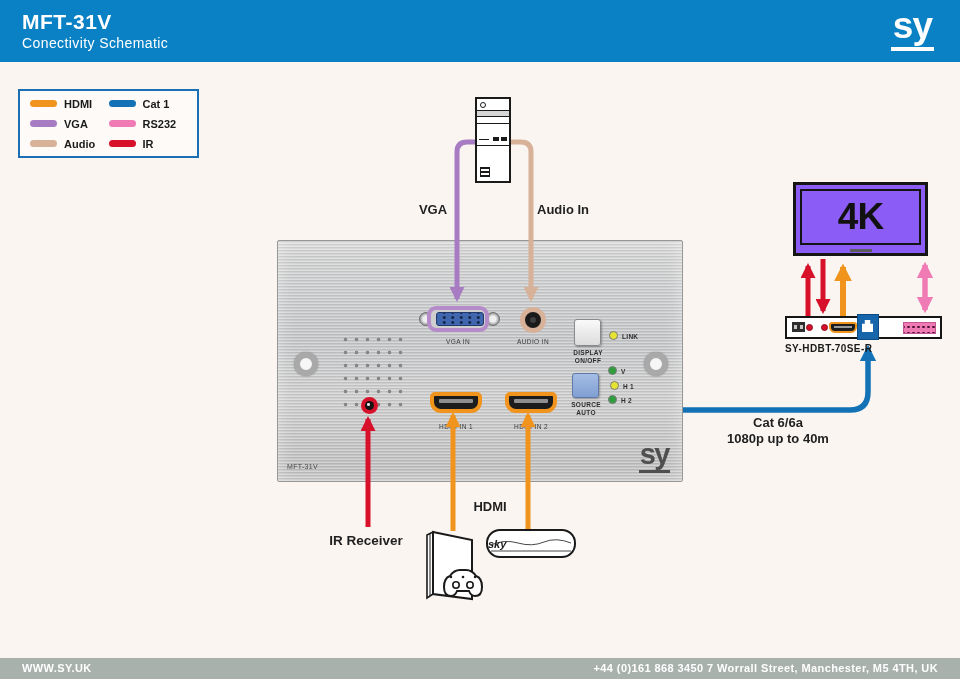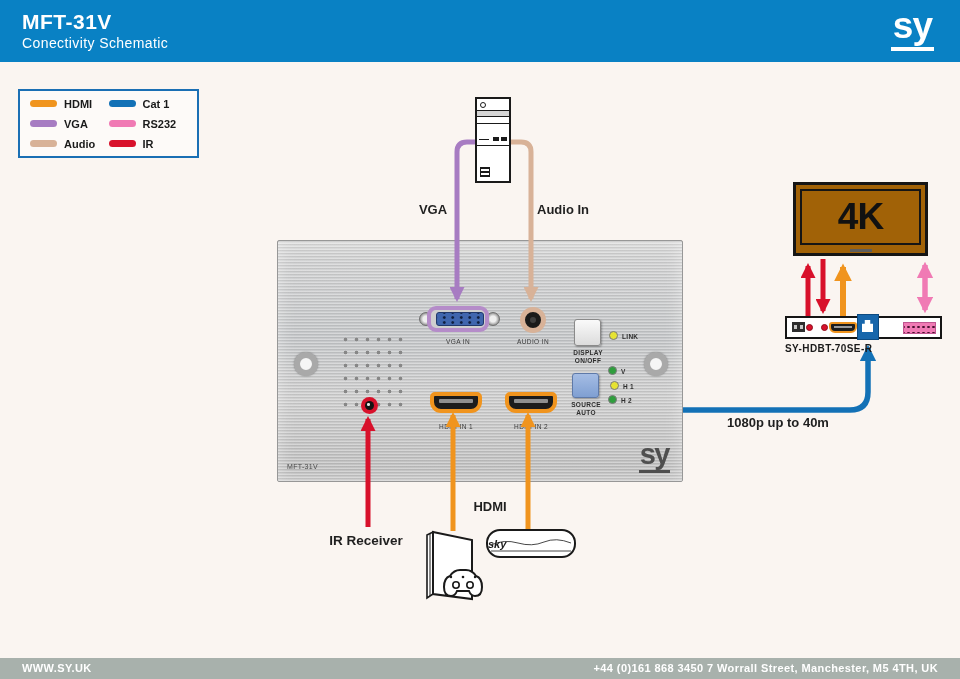--- a/index.html
+++ b/index.html
@@ -33,21 +33,21 @@
   .pc-power { position:absolute; left:3px; top:3px; width:6px; height:6px; border:1.3px solid #1a1a1a; border-radius:50%; }
   .pc-bar1 { position:absolute; left:0; top:11px; width:100%; height:7px; background:#d6d6d6; border-top:1.5px solid #1a1a1a; border-bottom:1.5px solid #1a1a1a; }
   .pc-bar2 { position:absolute; left:0; top:24px; width:100%; height:0; border-bottom:1.5px solid #1a1a1a; }
   .pc-slot { position:absolute; left:2px; top:40px; width:10px; height:0; border-bottom:1.5px solid #1a1a1a; }
   .pc-chip1 { position:absolute; right:10px; top:38px; width:6px; height:4px; background:#1a1a1a; }
   .pc-chip2 { position:absolute; right:2px; top:38px; width:6px; height:4px; background:#1a1a1a; }
   .pc-line { position:absolute; left:0; top:46px; width:100%; height:0; border-bottom:1.5px solid #1a1a1a; }
   .pc-badge { position:absolute; left:3px; bottom:4px; width:10px; height:10px; border:1.3px solid #1a1a1a; background:repeating-linear-gradient(0deg,#1a1a1a 0 1.5px,#fff 1.5px 3.5px); }
 
   
-  .display { position:absolute; left:793px; top:182px; width:135px; height:74px; background:#a16207; border:3px solid #151515; z-index:10; }
+  .display { position:absolute; left:793px; top:182px; width:135px; height:74px; background:#8b5cf6; border:3px solid #151515; z-index:10; }
   .display-screen { position:absolute; left:4px; top:4px; right:4px; bottom:8px; border:2px solid #151515; display:flex; align-items:center; justify-content:center; font-size:37px; font-weight:bold; color:#111; letter-spacing:-1px; }
   .display-stand { position:absolute; left:50%; bottom:1px; transform:translateX(-50%); width:22px; height:3px; background:#5c5c5c; }
 
   
   .receiver { position:absolute; left:785px; top:316px; width:157px; height:23px; background:#fff; border:2.5px solid #151515; z-index:10; }
   .rx-port1 { position:absolute; left:5px; top:4px; width:13px; height:10px; background:#2e2e2e; }
   .rx-port1::before, .rx-port1::after { content:""; position:absolute; top:3px; width:3px; height:4px; background:#c9c9c9; }
   .rx-port1::before { left:2px; } .rx-port1::after { right:2px; }
   .rx-dot { position:absolute; top:6px; width:7px; height:7px; border-radius:50%; background:#d8112b; border:1px solid #8e0d1d; }
   .rx-hdmi { position:absolute; left:42px; top:4px; width:28px; height:11px; border:2.5px solid #f0941e; border-radius:3px 3px 6px 6px; background:#1d1d1d; }
@@ -242,20 +242,21 @@
     <div class="rx-port1"></div>
     <div class="rx-dot" style="left:19px;"></div>
     <div class="rx-dot" style="left:34px;"></div>
     <div class="rx-hdmi"></div>
     <div class="rx-rj45"></div>
     <div class="rx-rs232"></div>
   </div>
   <div class="rx-label">SY-HDBT-70SE-R</div>
 
   <div class="cat6-note">
+    <div>Cat 6/6a</div>
     <div>1080p up to 40m</div>
   </div>
 
   <div class="dlabel" style="left:306px; top:533px; width:120px; font-size:13.5px;text-align:center;">IR Receiver</div>
   <div class="dlabel" style="left:462px; top:499px; width:56px;">HDMI</div>
 
   <svg class="ps4" viewBox="0 0 60 88">
     <path d="M4 11 L10 8 V70 L4 74 Z" fill="#fff" stroke="#1a1a1a" stroke-width="1.6"></path>
     <line x1="7" y1="9.5" x2="7" y2="72" stroke="#1a1a1a" stroke-width="1"></line>
     <path d="M10 8 L49 16 V75 L10 70 Z" fill="#fff" stroke="#1a1a1a" stroke-width="2"></path>

